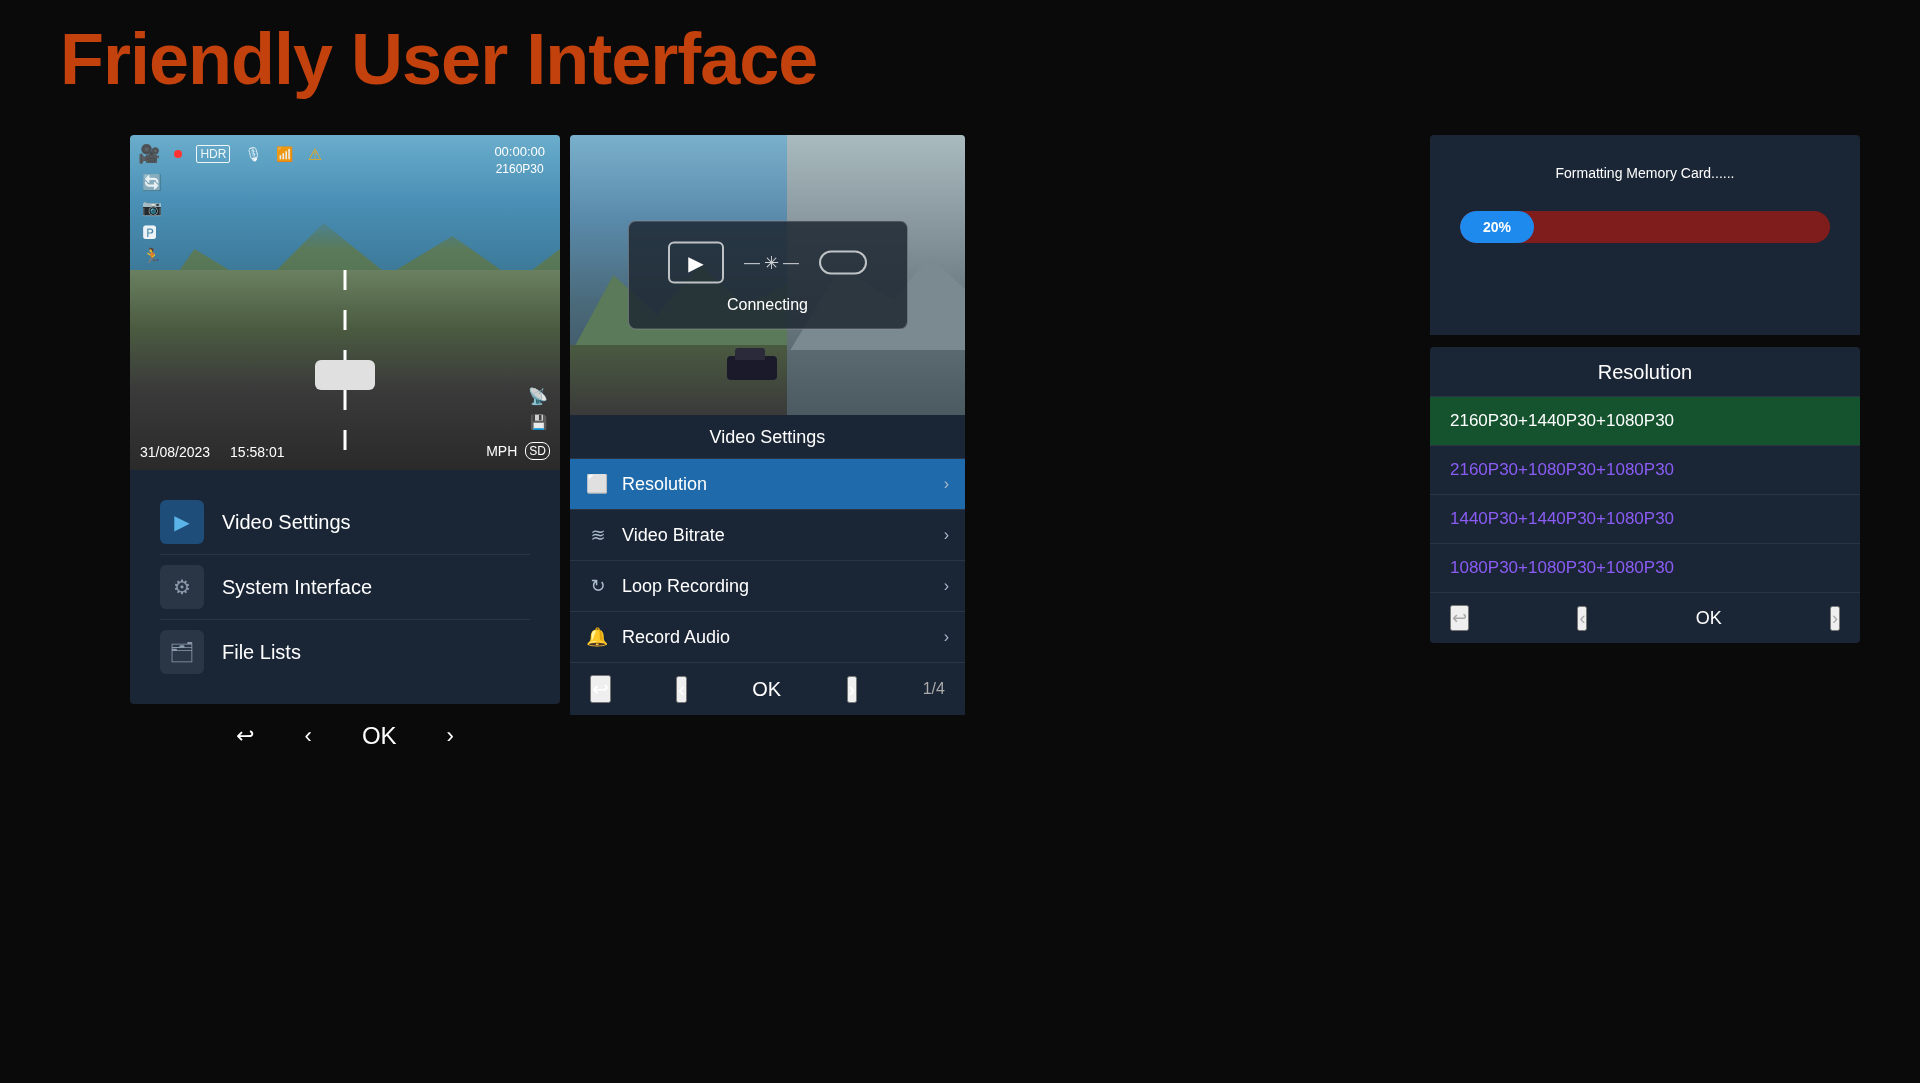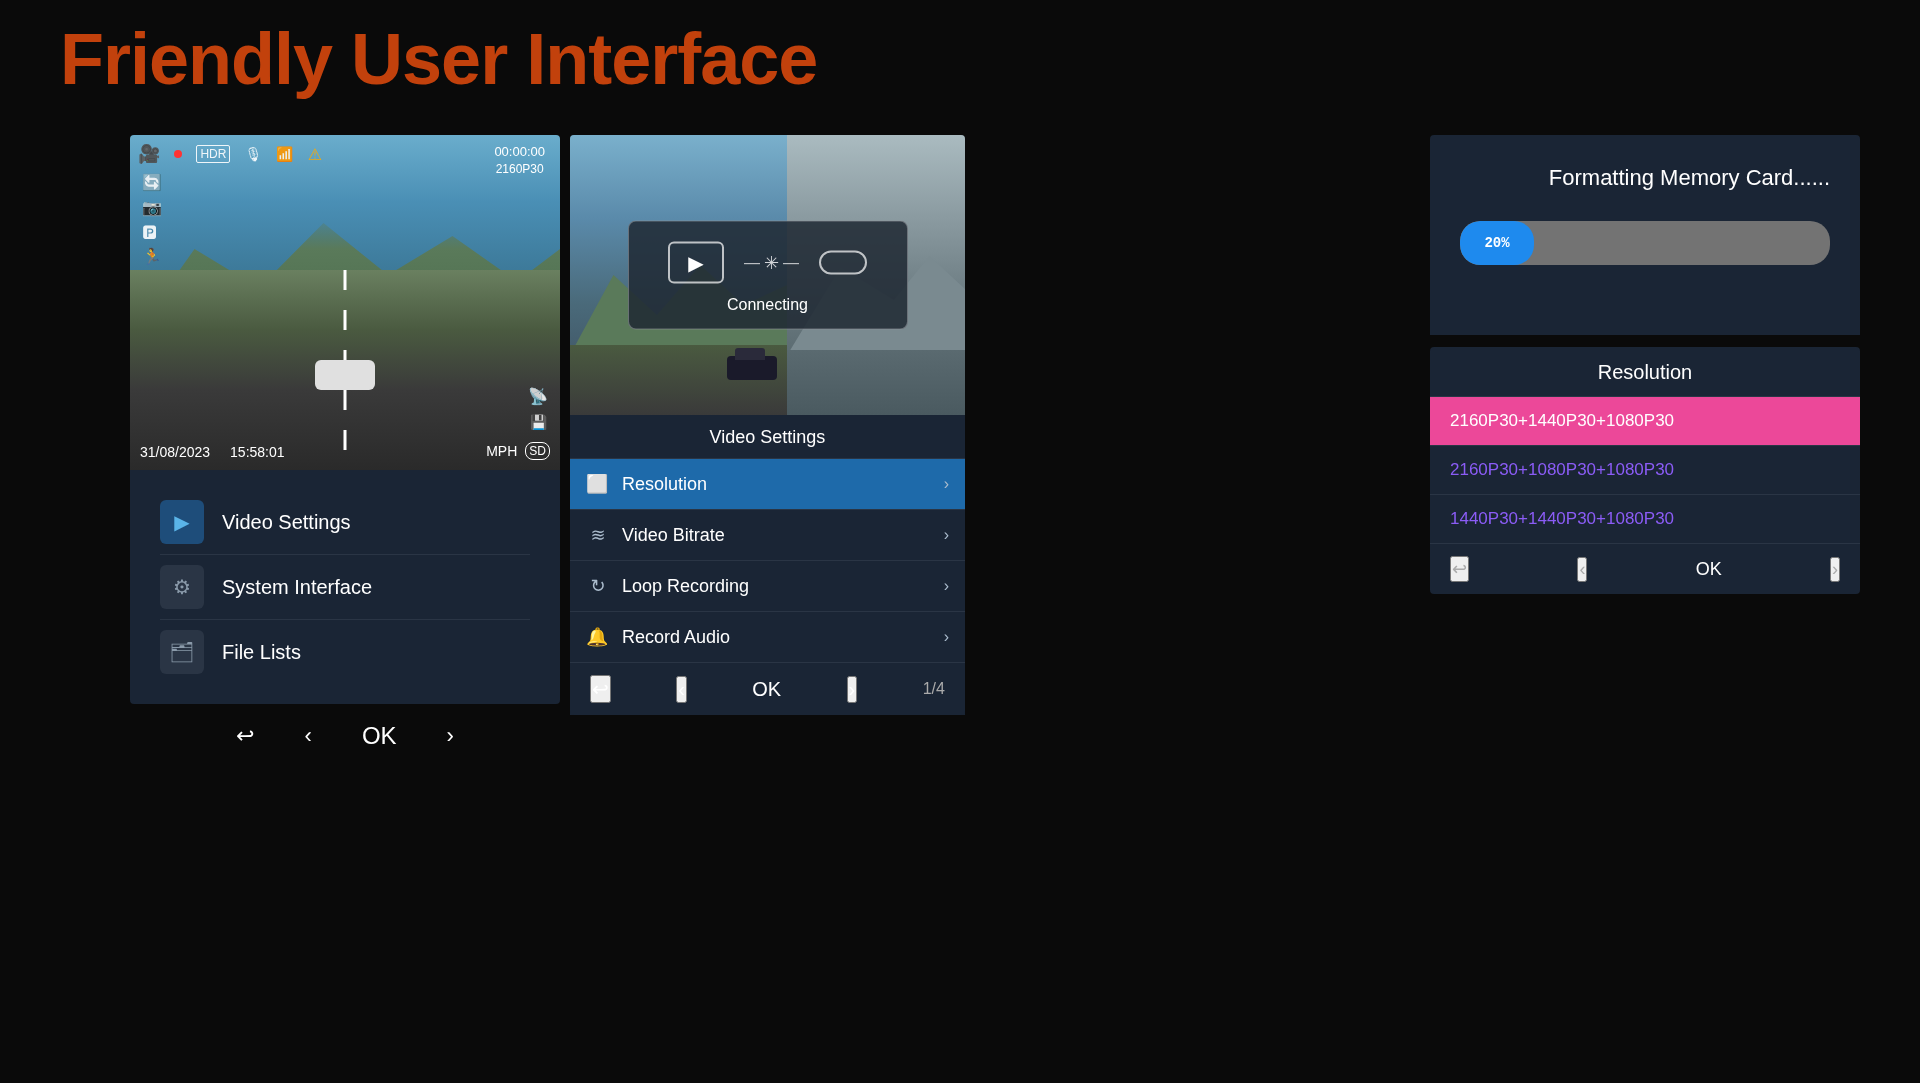--- a/index.html
+++ b/index.html
@@ -470,33 +470,32 @@
     
     .format-screen {
       background: #1a2535;
       border-radius: 4px 4px 0 0;
       padding: 30px 30px 40px;
       min-height: 200px;
     }
 
     .format-title {
       color: #ffffff;
-      font-size: 22px;
-      text-align: right;
+      font-size: 14px;
+      text-align: center;
       margin-bottom: 30px;
       font-weight: 400;
     }
 
     .format-progress-bar {
-      background: #737373;
+      background: #7f1d1d;
       border-radius: 20px;
-      height: 44px;
+      height: 32px;
       overflow: hidden;
       position: relative;
-      font-family: Liberation Mono, monospace;
     }
 
     .format-progress-fill {
       background: #1e8aee;
       height: 100%;
       border-radius: 20px;
       display: flex;
       align-items: center;
       justify-content: center;
     }
@@ -524,21 +523,21 @@
 
     .res-item {
       padding: 14px 20px;
       color: #8b5cf6;
       font-size: 17px;
       border-bottom: 1px solid #2a3545;
       cursor: pointer;
     }
 
     .res-item.selected {
-      background: #ec4899;
+      background: #14532d;
       color: #ffffff;
     }
 
     .res-bottom-nav {
       display: flex;
       justify-content: space-between;
       align-items: center;
       padding: 12px 20px;
     }
 
@@ -724,20 +723,21 @@
       </div>
     </div>
   </div>
 
   <div class="resolution-panel">
     <div class="res-title">Resolution</div>
 
     <div class="res-item selected">2160P30+1440P30+1080P30</div>
     <div class="res-item">2160P30+1080P30+1080P30</div>
     <div class="res-item">1440P30+1440P30+1080P30</div>
+    <div class="res-item">1080P30+1080P30+1080P30</div>
 
     <div class="res-bottom-nav">
       <button class="res-nav-btn">↩</button>
       <button class="res-nav-btn">‹</button>
       <span class="res-nav-ok">OK</span>
       <button class="res-nav-btn">›</button>
     </div>
   </div>
 
 </div>

